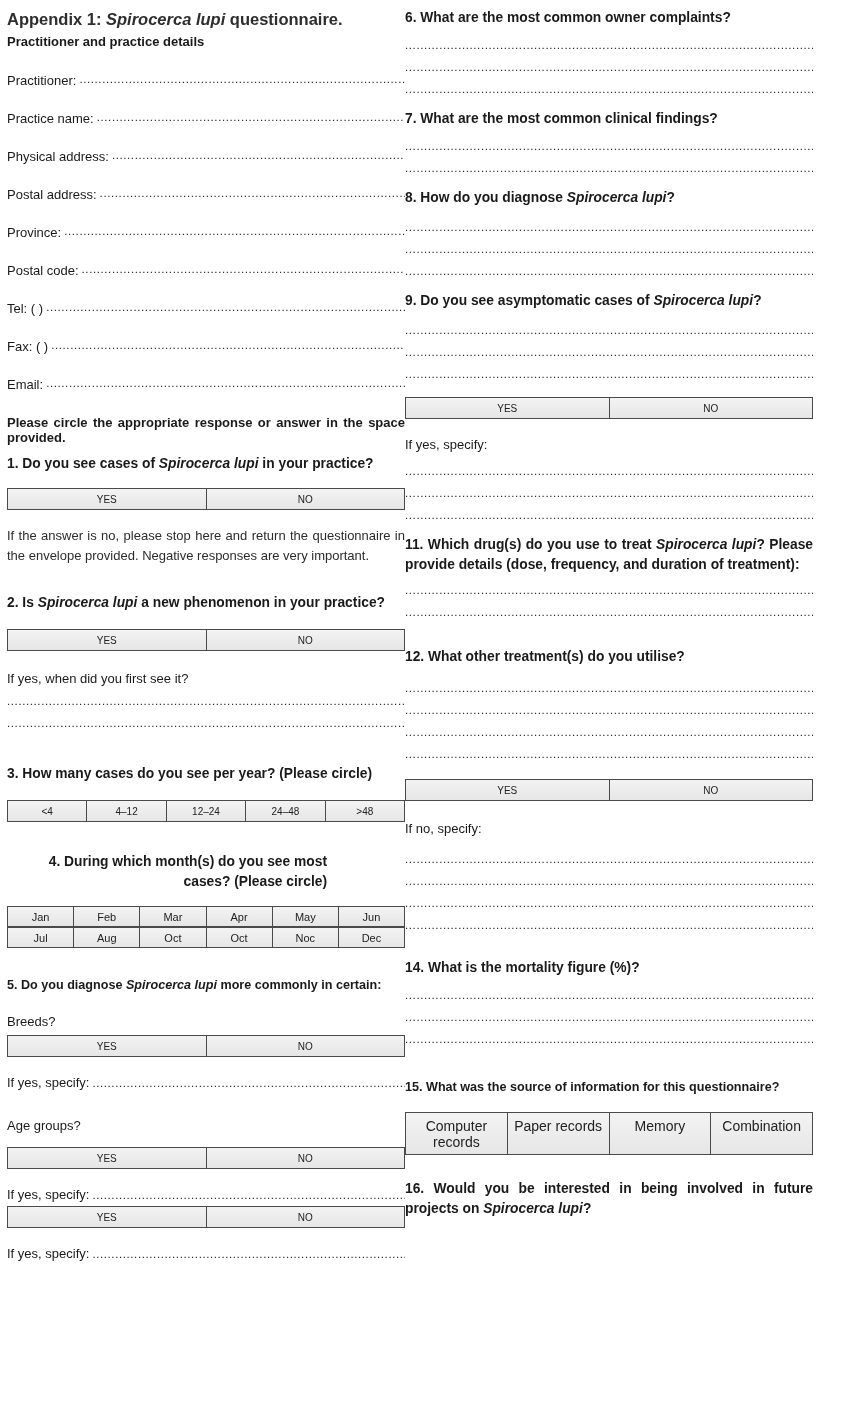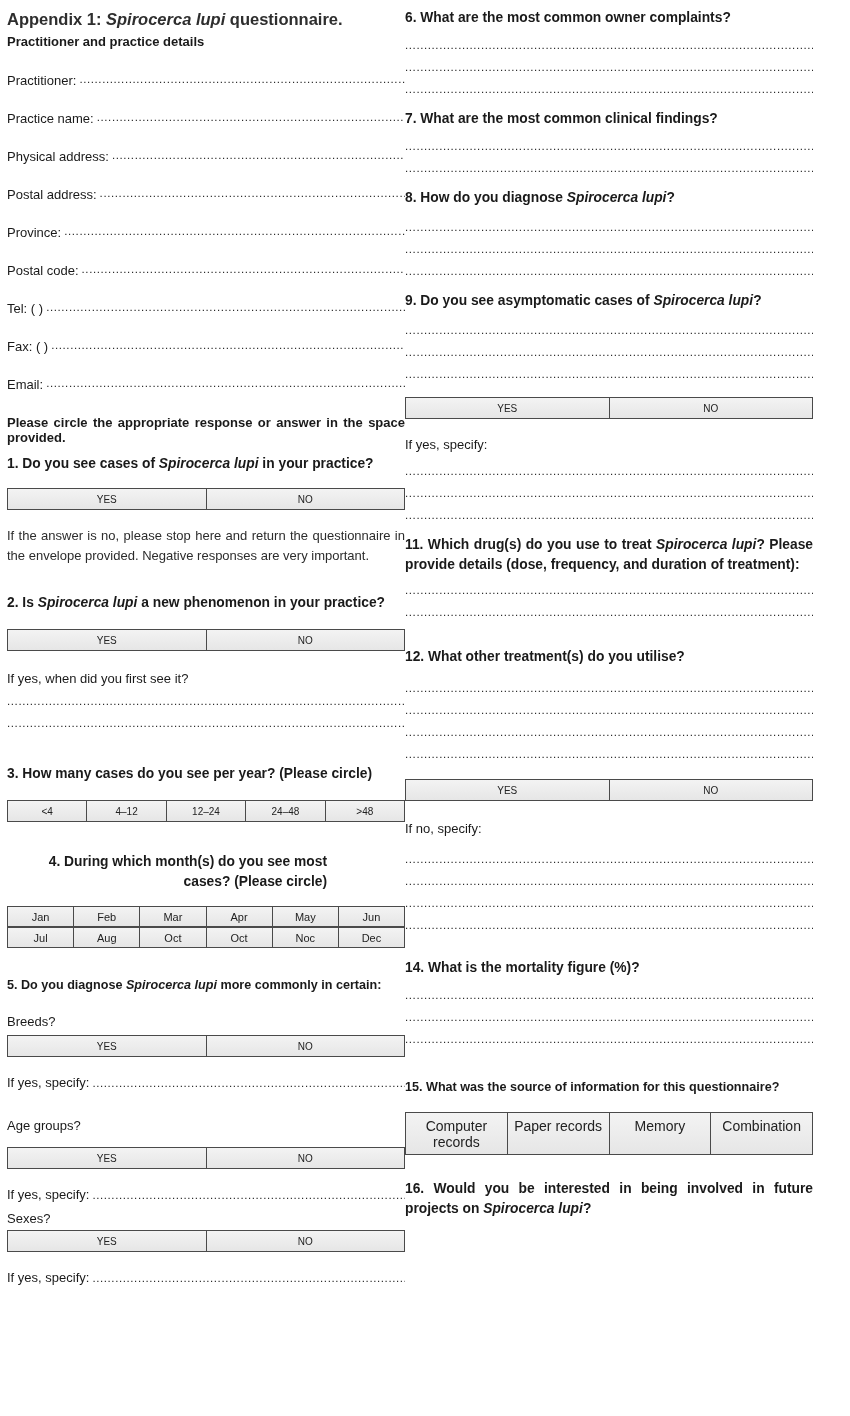--- a/index.html
+++ b/index.html
@@ -142,21 +142,20 @@
     <p class="plabel mt28">Age groups?</p>
     <div class="choice mt14">
       <div class="cell">YES</div>
       <div class="cell">NO</div>
     </div>
     <div class="specline mt18">
         <span class="lbl">If yes, specify:</span>
         <span class="dotfill">................................................................................................................................................................................................................................................................................................................................................................................................................</span>
       </div>
 
-    <p class="plabel mt26">Sexes?</p>
     <div class="choice mt4">
       <div class="cell">YES</div>
       <div class="cell">NO</div>
     </div>
     <div class="specline mt18">
         <span class="lbl">If yes, specify:</span>
         <span class="dotfill">................................................................................................................................................................................................................................................................................................................................................................................................................</span>
       </div>
 
   </div>

